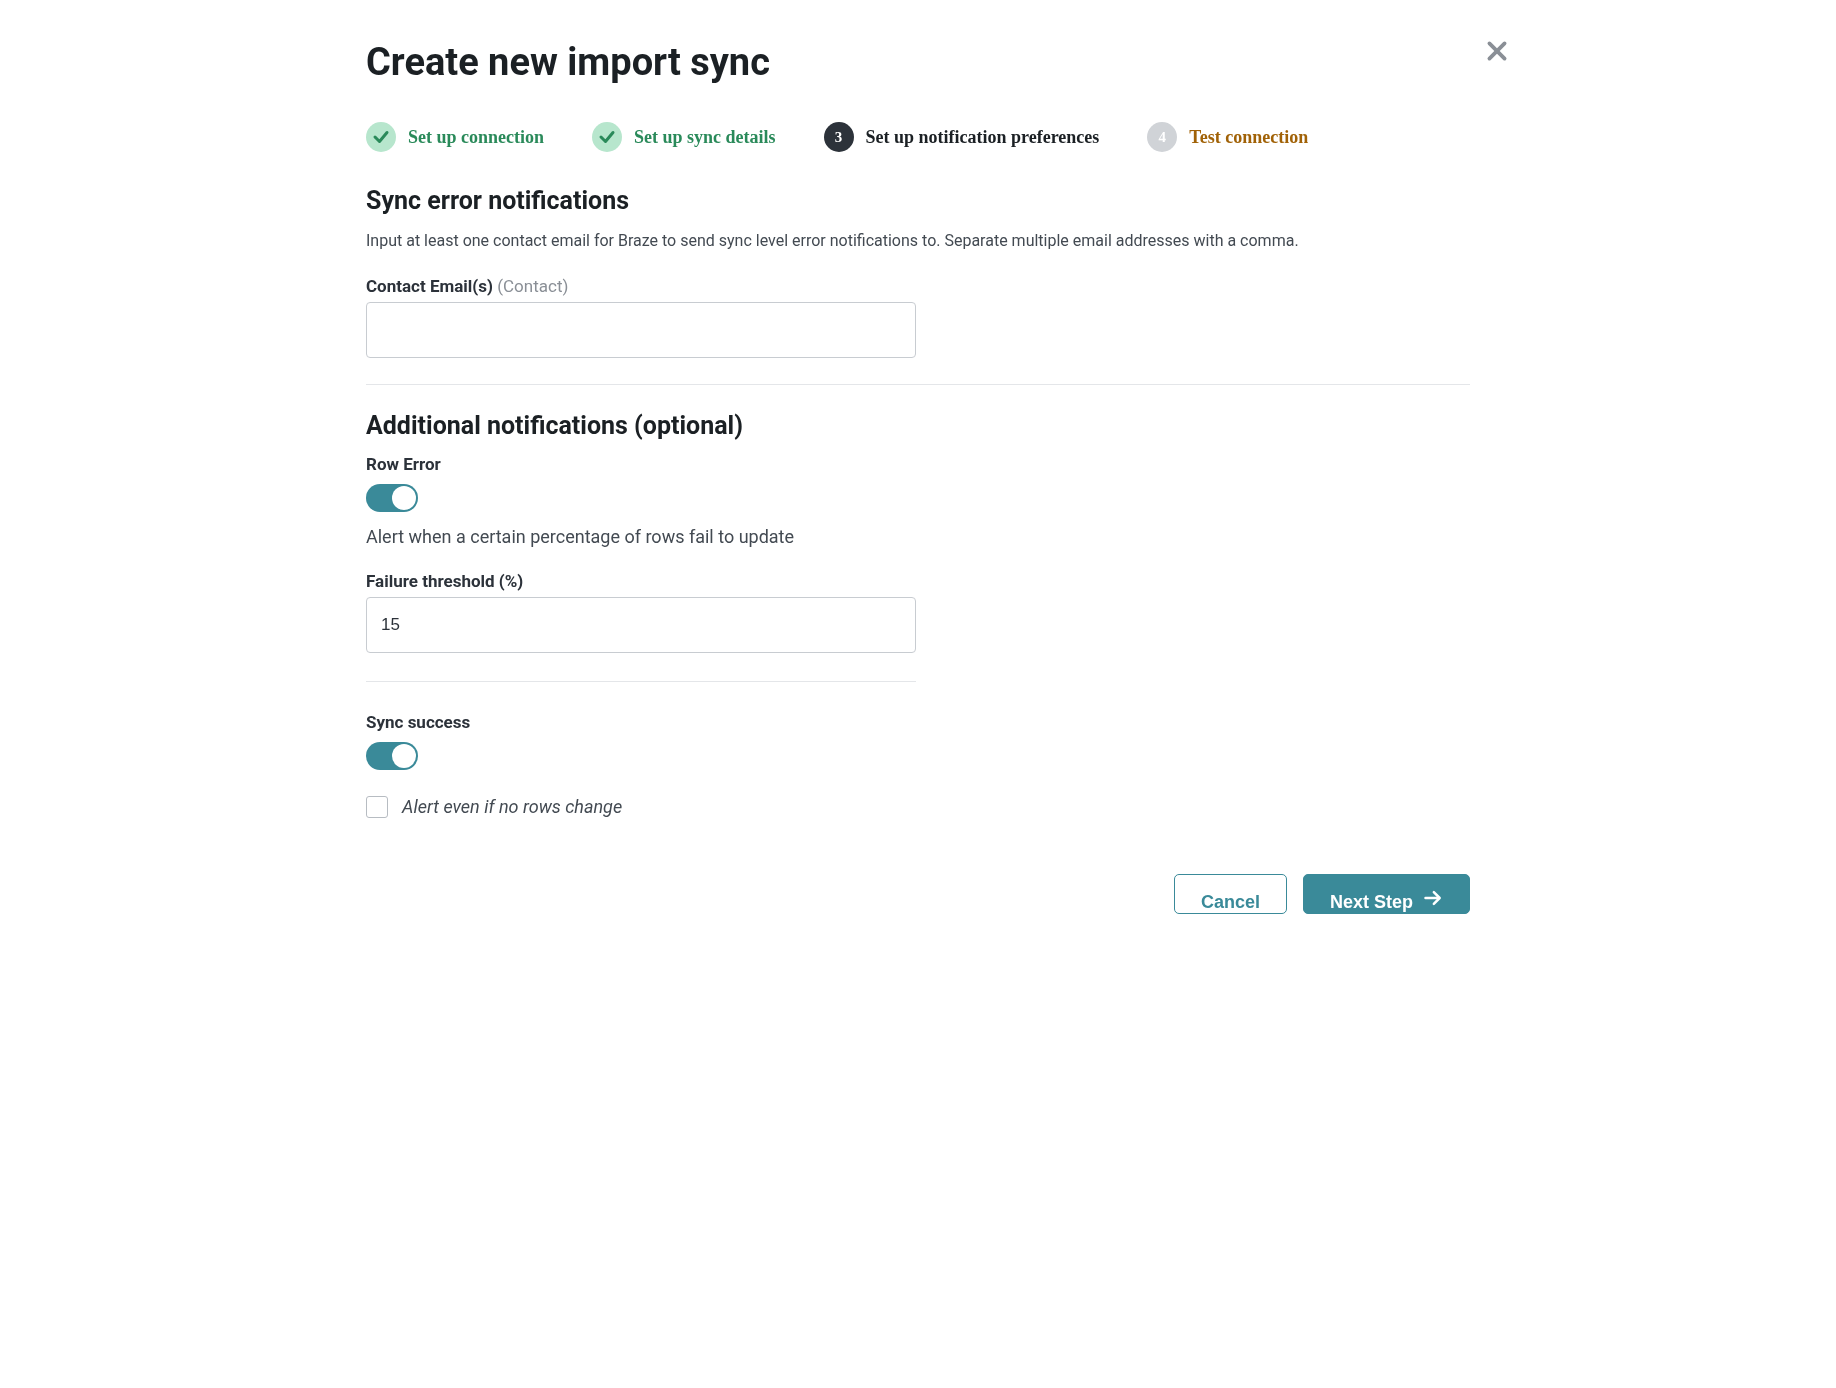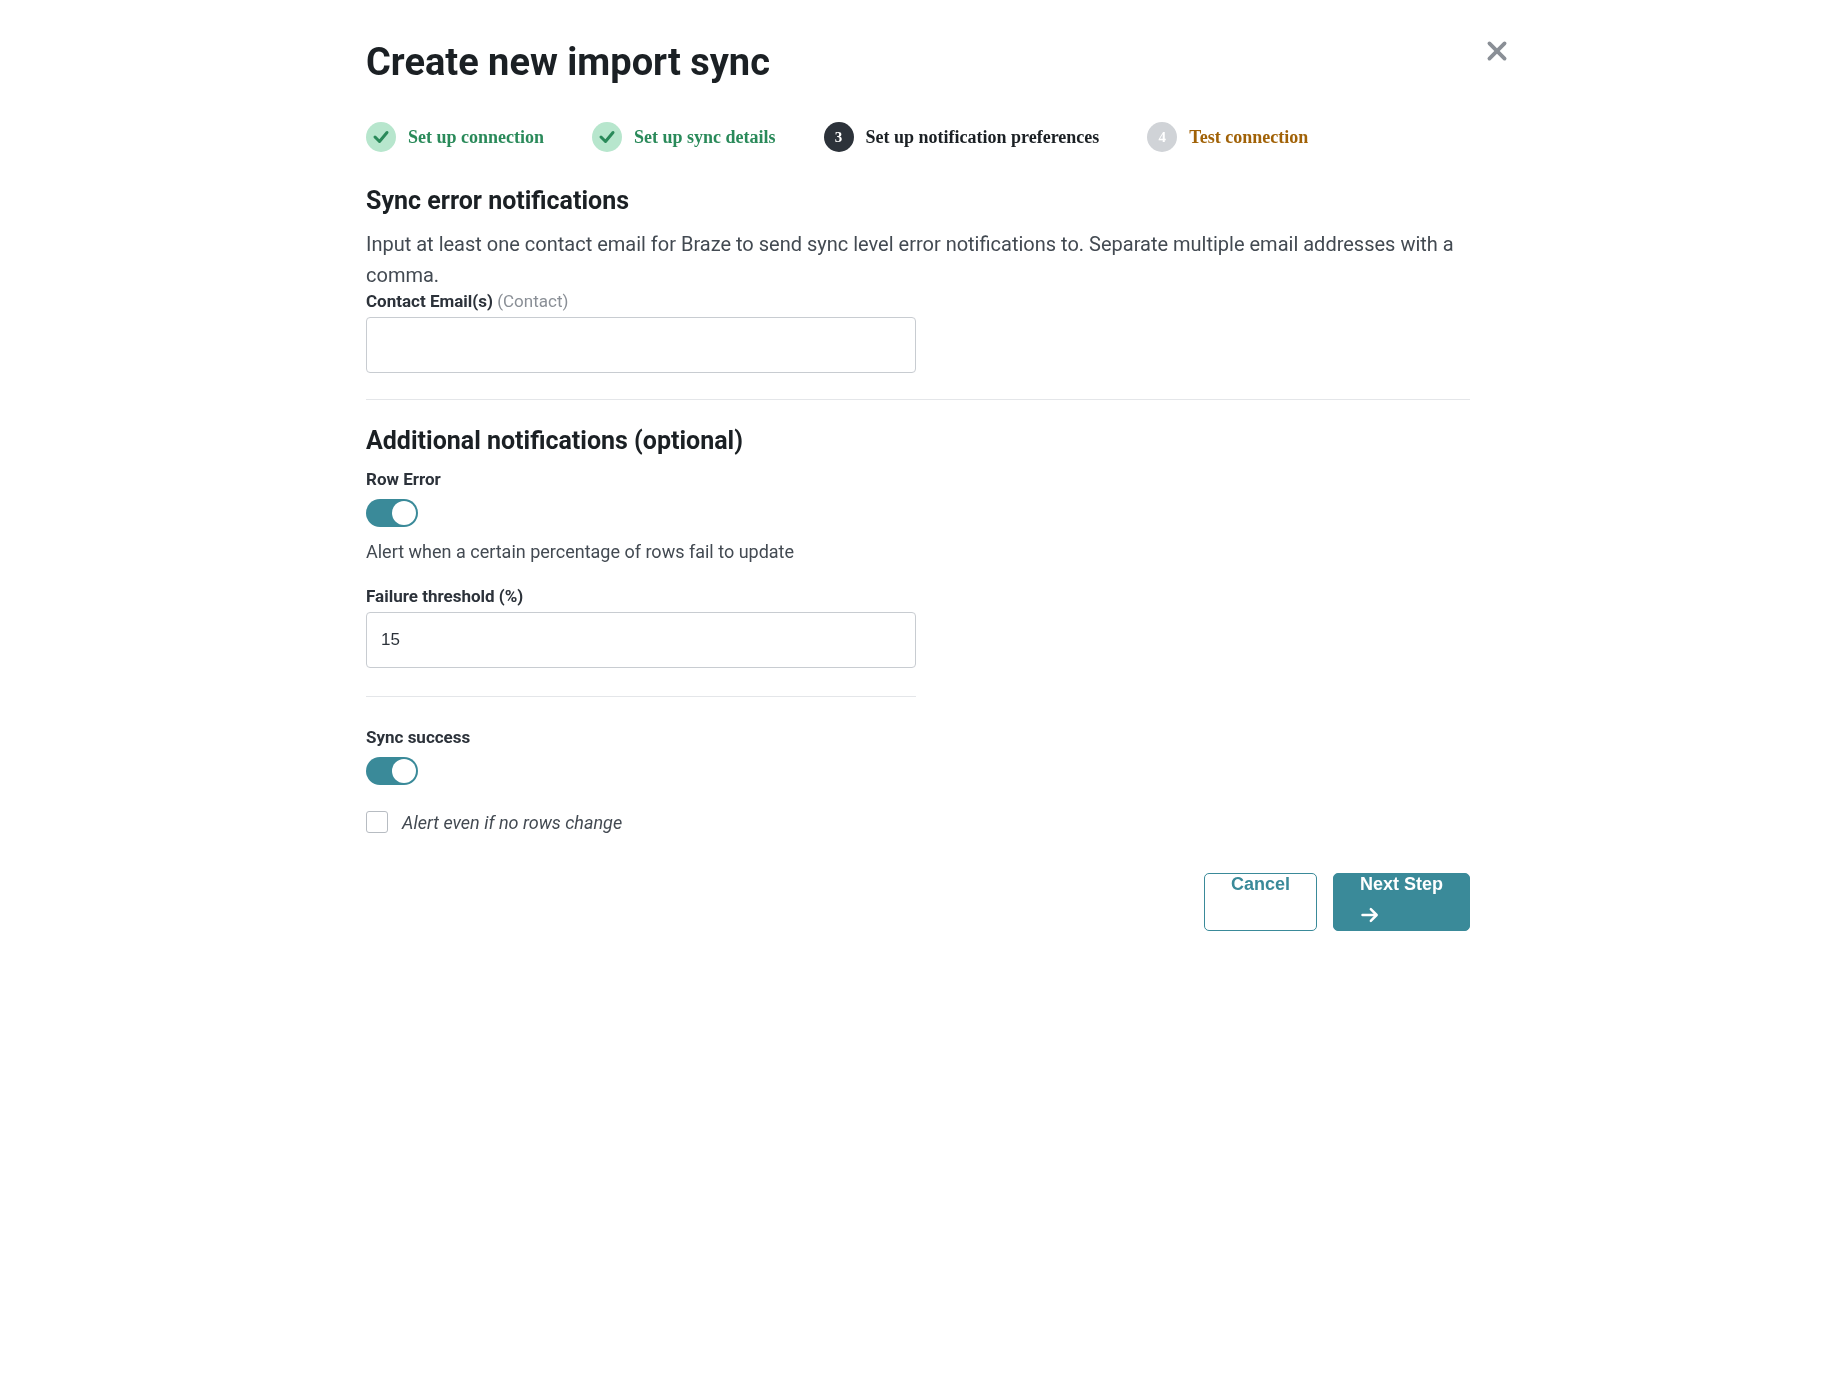--- a/index.html
+++ b/index.html
@@ -86,23 +86,24 @@
     .step-label.upcoming {
       color: #a16207;
     }
     .section-heading {
       font-size: 25px;
       font-weight: 700;
       color: #1b2024;
       margin-bottom: 14px;
     }
     .section-desc {
-      font-size: 20px;
+      font-size: 16px;
       color: #434a52;
       line-height: 1.55;
+      margin-bottom: 22px;
     }
     .field-label {
       font-size: 17px;
       font-weight: 700;
       color: #2c323a;
       margin-bottom: 6px;
       display: block;
     }
     .field-label .hint {
       font-weight: 400;
@@ -179,40 +180,40 @@
       font-size: 18px;
       color: #434a52;
     }
     .footer {
       display: flex;
       justify-content: flex-end;
       gap: 16px;
       margin-top: 40px;
     }
     .btn {
-      height: 58px;
+      height: 40px;
       padding: 0 26px;
       border-radius: 5px;
       font-size: 18px;
       font-weight: 700;
       cursor: pointer;
       display: inline-flex;
-      align-items: flex-start;
+      align-items: flex-end;
       gap: 10px;
+      margin-top: 16px;
     }
     .btn-secondary {
       background: #ffffff;
       border: 1.5px solid #3a8a99;
       color: #3a8a99;
     }
     .btn-primary {
       background: #3a8a99;
       border: 1.5px solid #3a8a99;
       color: #ffffff;
-      flex-direction: column;
     }
     .btn-primary svg {
       width: 20px;
       height: 20px;
     }
     .check-icon svg {
       width: 18px;
       height: 18px;
     }
   </style>

